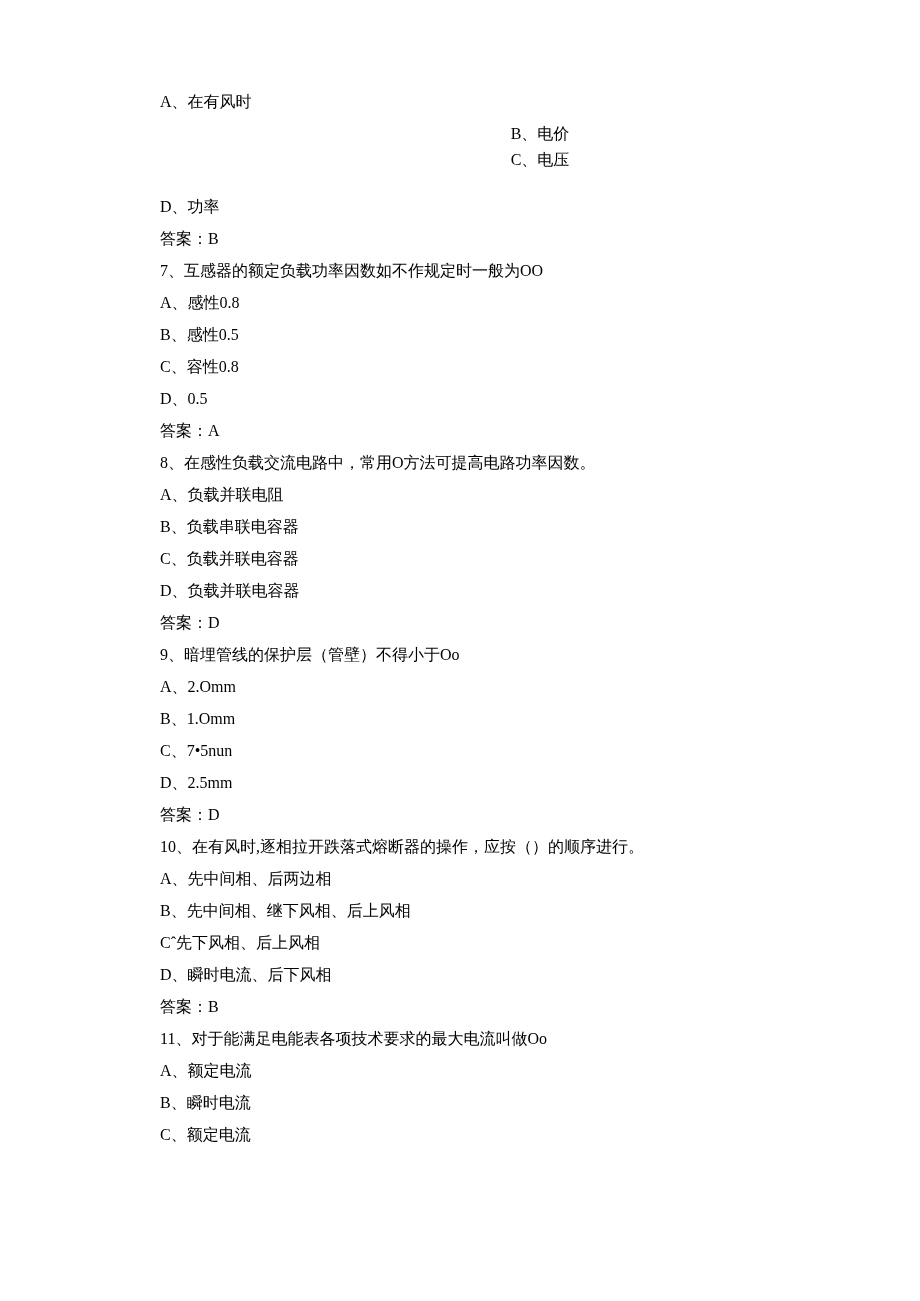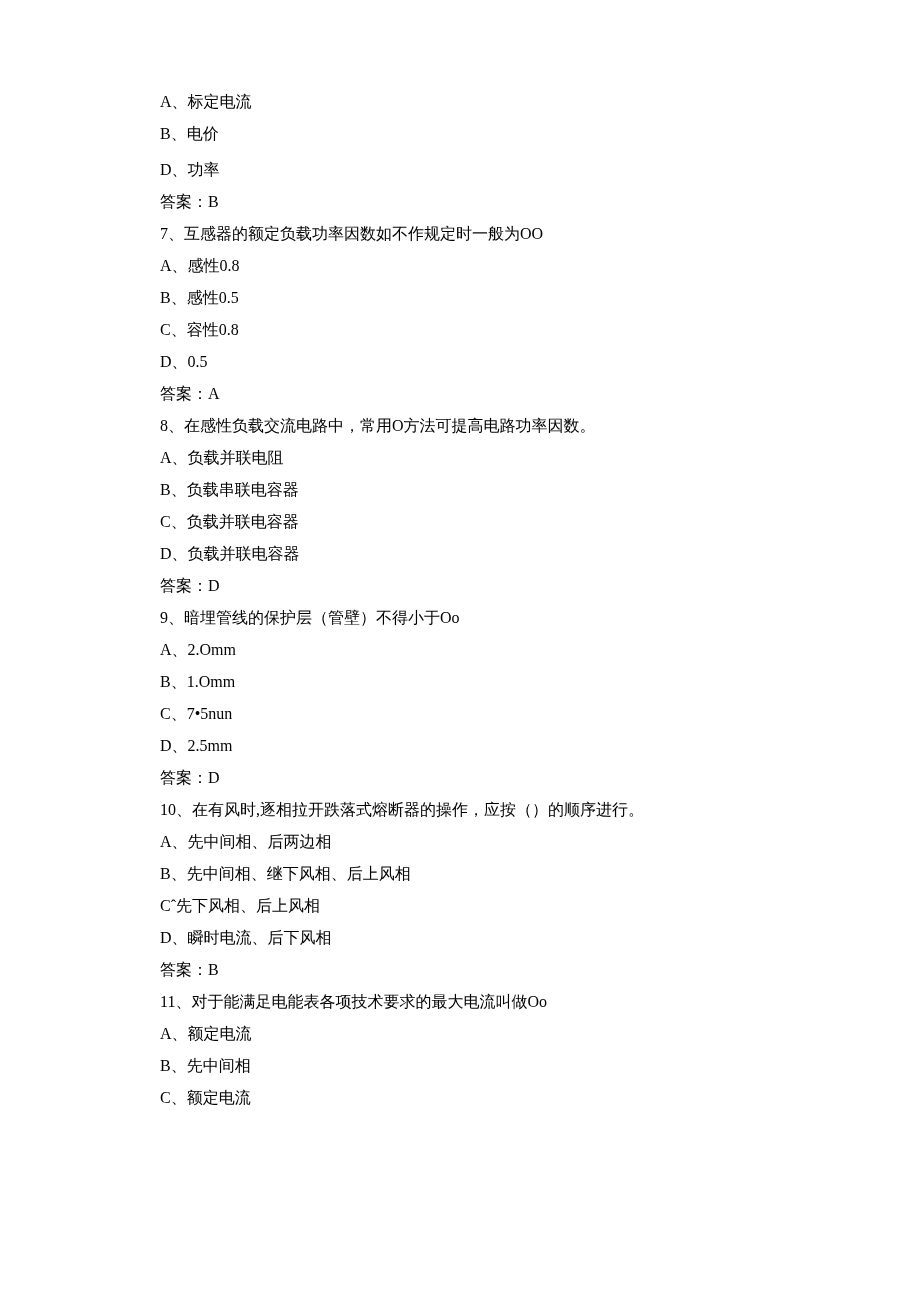--- a/index.html
+++ b/index.html
@@ -14,32 +14,34 @@
       line-height: 1.5;
       color: #000000;
       padding: 90px 0 60px 160px;
       width: 920px;
     }
     .line {
       margin-bottom: 8px;
       white-space: normal;
     }
     .tight-group {
-      margin-bottom: 12px;
+      margin-bottom: 23px;
+      text-align: center;
     }
     .tight-group .line {
       margin-bottom: 2px;
     }
   </style>
 </head>
 <body>
 
-<div class="line">A、标定电流</div>
+<div class="line">A、在有风时</div>
 <div class="tight-group">
   <div class="line">B、电价</div>
+  <div class="line">C、电压</div>
 </div>
 <div class="line">D、功率</div>
 <div class="line">答案：B</div>
 <div class="line">7、互感器的额定负载功率因数如不作规定时一般为OO</div>
 <div class="line">A、感性0.8</div>
 <div class="line">B、感性0.5</div>
 <div class="line">C、容性0.8</div>
 <div class="line">D、0.5</div>
 <div class="line">答案：A</div>
 <div class="line">8、在感性负载交流电路中，常用O方法可提高电路功率因数。</div>
@@ -55,14 +57,14 @@
 <div class="line">D、2.5mm</div>
 <div class="line">答案：D</div>
 <div class="line">10、在有风时,逐相拉开跌落式熔断器的操作，应按（）的顺序进行。</div>
 <div class="line">A、先中间相、后两边相</div>
 <div class="line">B、先中间相、继下风相、后上风相</div>
 <div class="line">Cˆ先下风相、后上风相</div>
 <div class="line">D、瞬时电流、后下风相</div>
 <div class="line">答案：B</div>
 <div class="line">11、对于能满足电能表各项技术要求的最大电流叫做Oo</div>
 <div class="line">A、额定电流</div>
-<div class="line">B、先中间相</div>
+<div class="line">B、瞬时电流</div>
 <div class="line">C、额定电流</div>
 
 </body></html>

